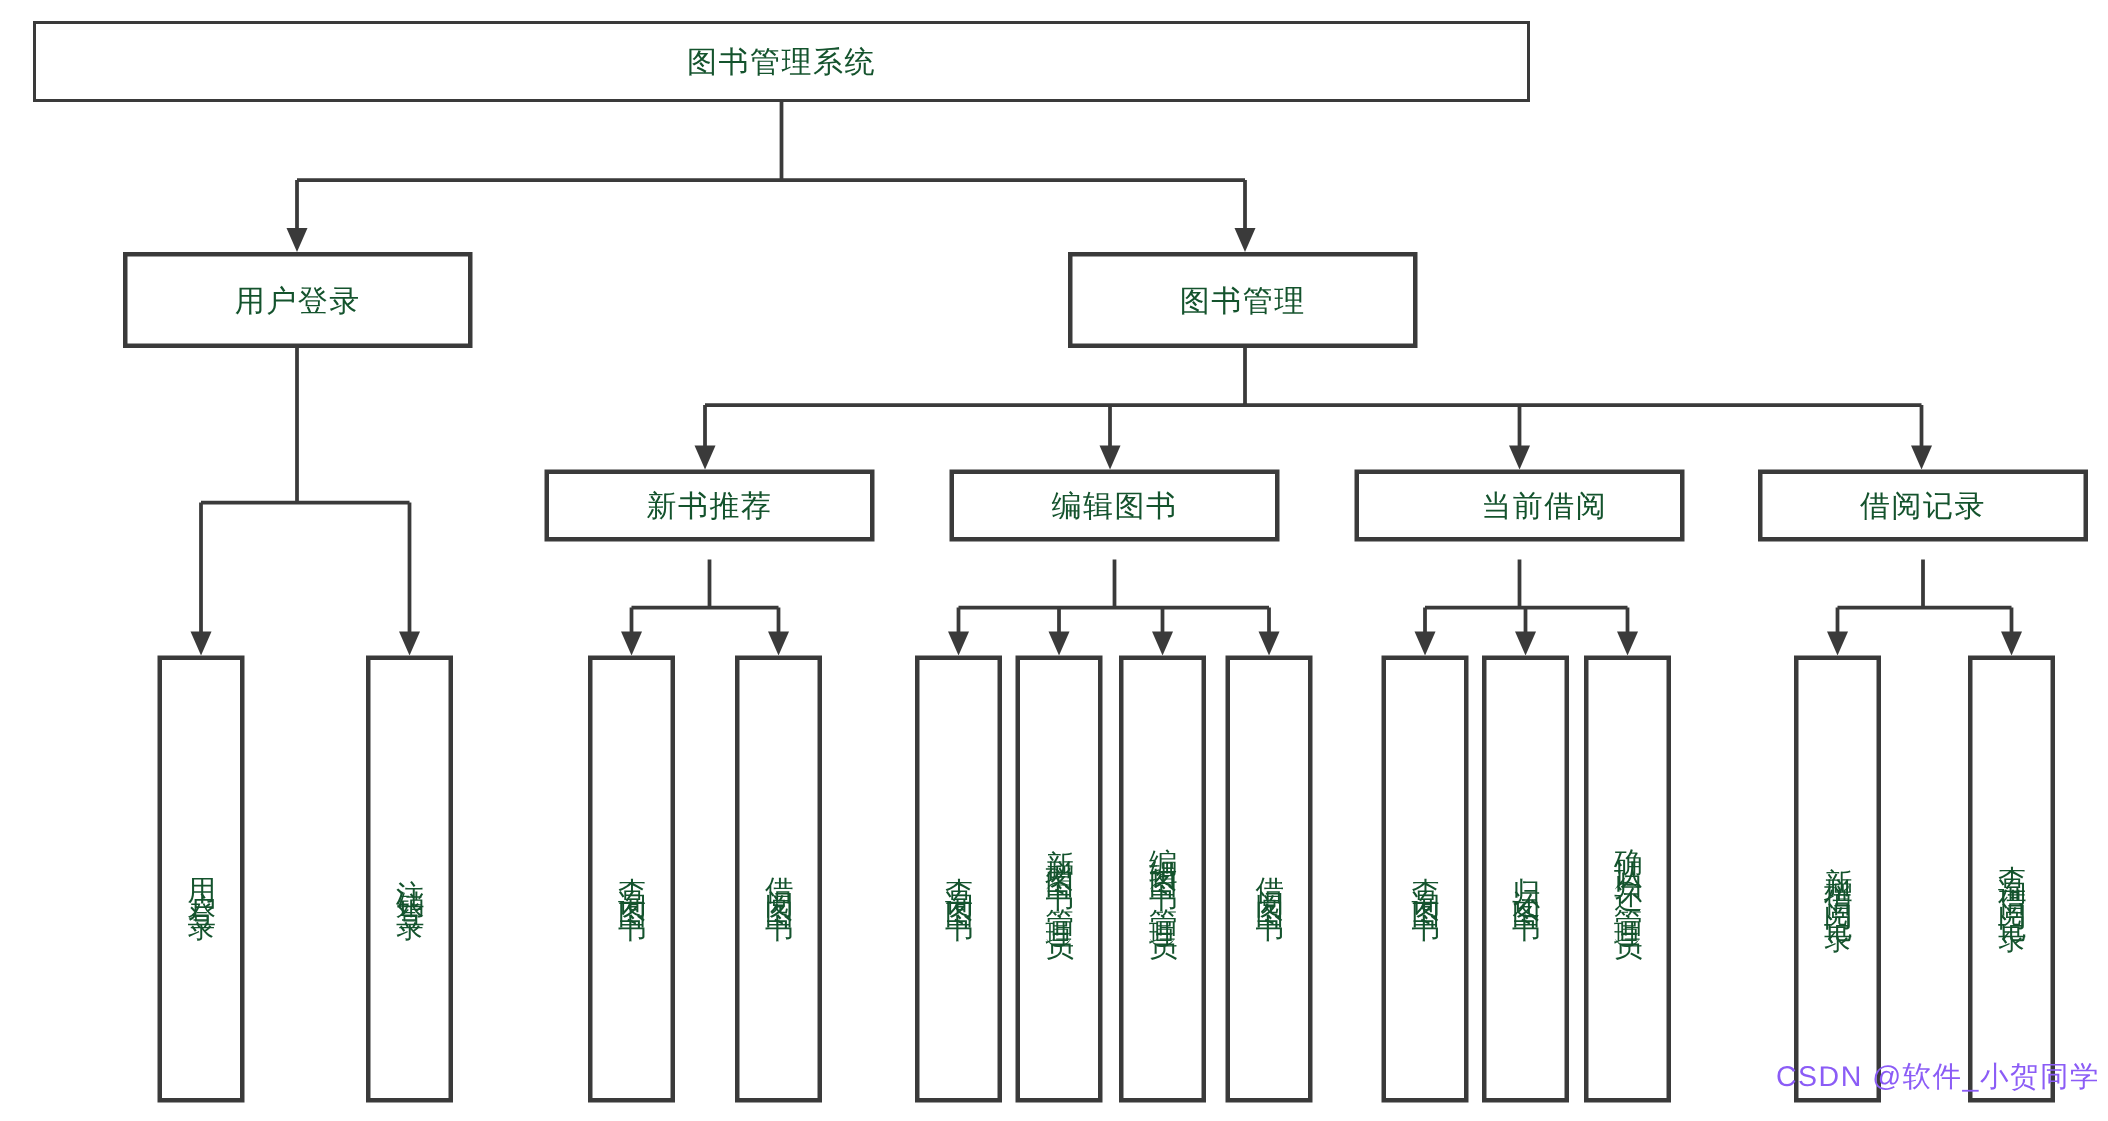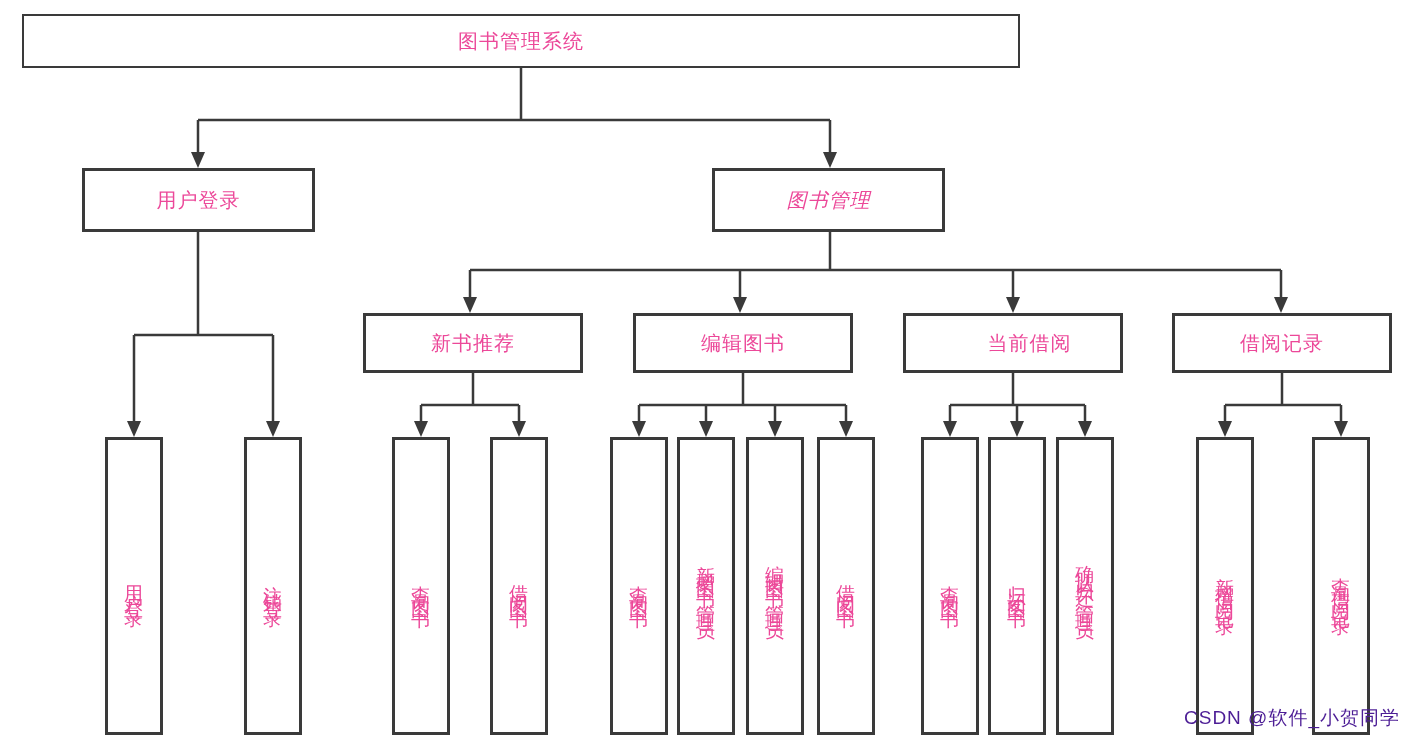--- a/index.html
+++ b/index.html
@@ -11,47 +11,47 @@
     overflow:hidden;
   }
   .box{
     position:absolute;
     box-sizing:border-box;
     background:#ffffff;
     border:3px solid #3a3a3a;
     display:flex;
     align-items:center;
     justify-content:center;
-    color:#ec4899;
+    color:#14532d;
     font-size:20px;
     letter-spacing:1px;
     white-space:nowrap;
   }
   .box.root{border-width:2px;left:22px;top:14px;width:998px;height:54px;}
   .box.lvl2{width:233px;height:64px;top:168px;}
-  .box.lvl3{width:220px;height:60px;top:313px;}
+  .box.lvl3{width:220px;height:48px;top:313px;}
   .box.leaf{
     width:58px;height:298px;top:437px;
     border-width:3px;
     font-size:19px;
   }
   .vtext{
     writing-mode:vertical-rl;
     text-orientation:mixed;
     letter-spacing:8px;
     line-height:1;
   }
   svg.wires{position:absolute;left:0;top:0;width:1405px;height:747px;}
   svg.wires path{stroke:#3a3a3a;stroke-width:2.5;fill:none;}
   svg.wires polygon{fill:#3a3a3a;stroke:none;}
   .watermark{
     position:absolute;
     left:1184px;top:705px;
     font-size:19px;
-    color:#4c1d95;
+    color:#8b5cf6;
     letter-spacing:1px;
     white-space:nowrap;
   }
 </style>
 </head>
 <body>
 
 <div class="stage">
 
   <svg class="wires" viewBox="0 0 1405 747">
@@ -97,21 +97,21 @@
     </g>
   </svg>
 
   <div class="box root">
     <span>图书管理系统</span>
   </div>
 
   <div class="box lvl2" style="left:82px;">
     <span>用户登录</span>
   </div>
-  <div class="box lvl2" style="left:712px;font-style:italic;">
+  <div class="box lvl2" style="left:712px;">
     <span>图书管理</span>
   </div>
 
   <div class="box lvl3" style="left:363px;">
     <span>新书推荐</span>
   </div>
   <div class="box lvl3" style="left:633px;">
     <span>编辑图书</span>
   </div>
   <div class="box lvl3" style="left:903px;padding-left:33px;">

